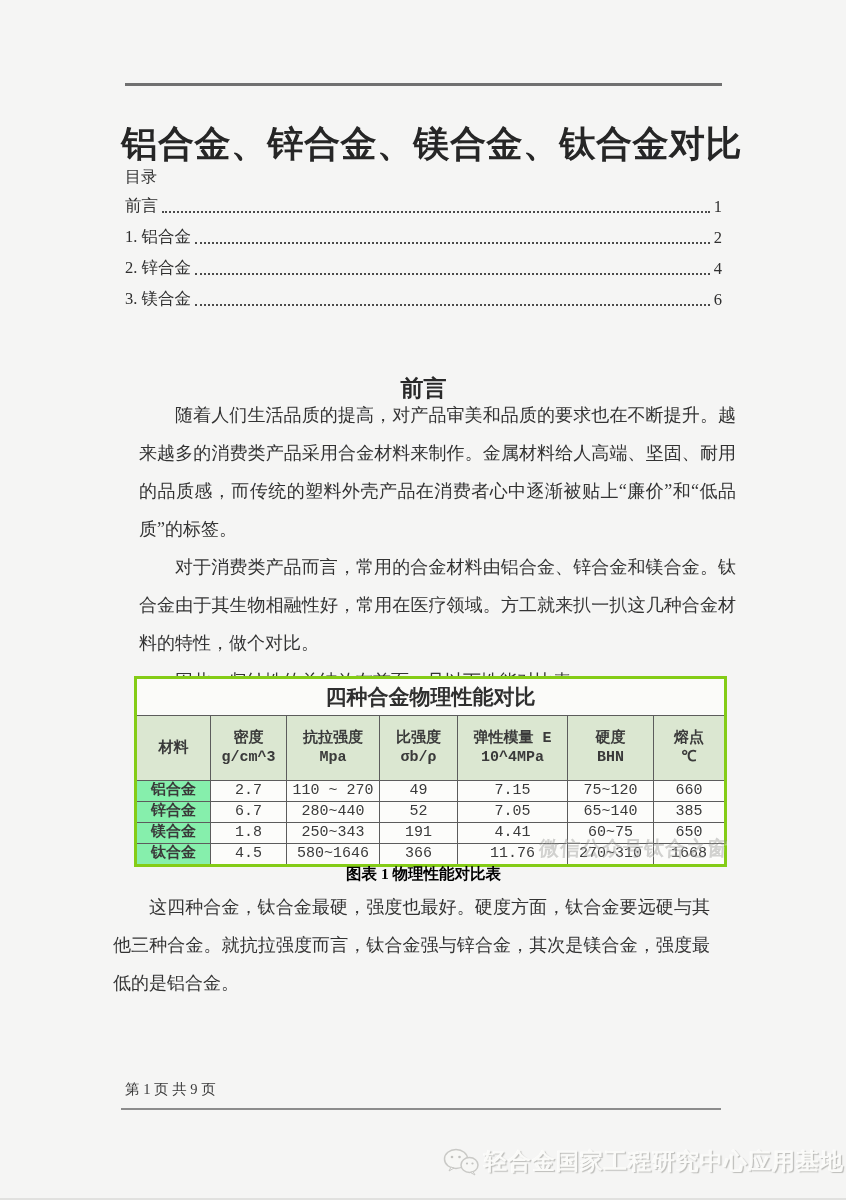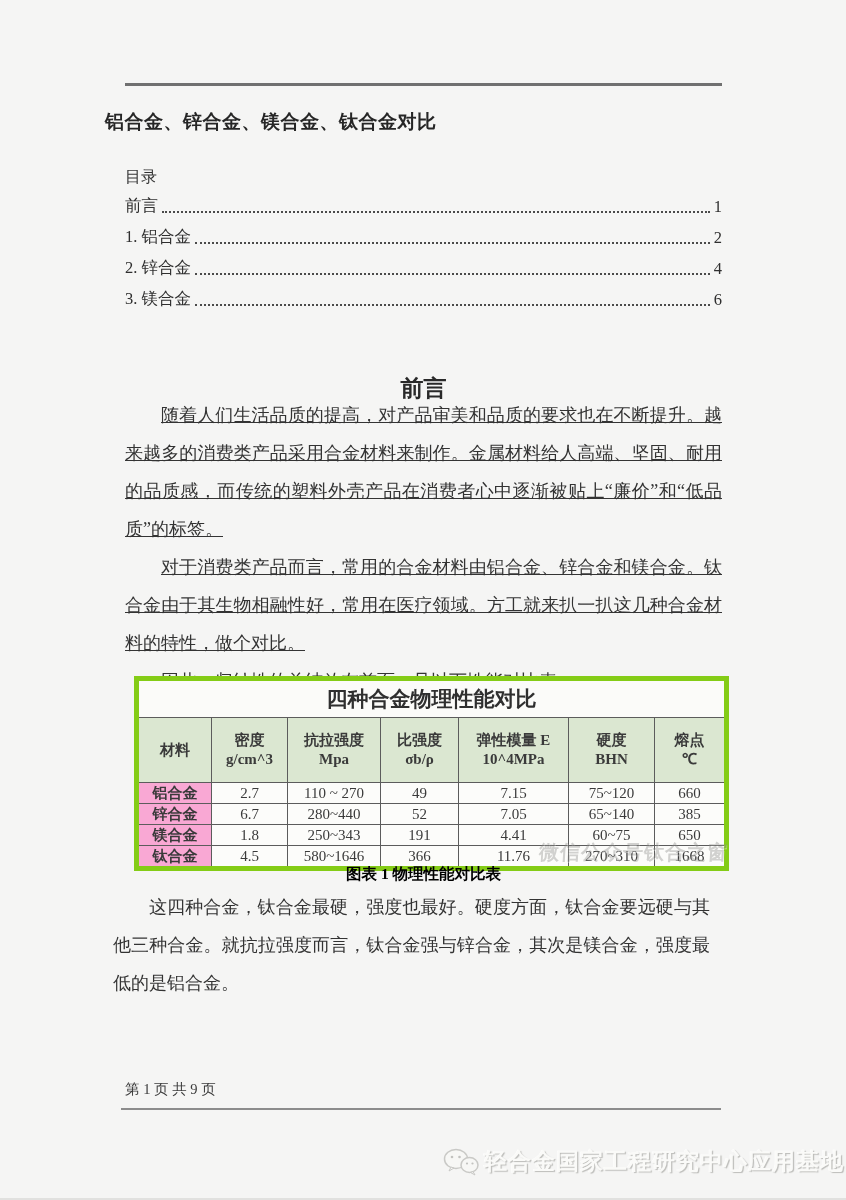--- a/index.html
+++ b/index.html
@@ -5,52 +5,52 @@
   html,body{margin:0;padding:0;}
   .canvas{
     position:relative; width:846px; height:1200px; overflow:hidden;
     background:#f5f5f4;
     font-family:"Liberation Serif","DejaVu Serif",serif;
     color:#343434;
     -webkit-font-smoothing:antialiased;
   }
   .header-rule{position:absolute; left:125px; top:83px; width:597px; height:3px; background:#707070;}
   .doc-title{
-    position:absolute; left:105px; top:96px; width:637px; text-align:left;
-    font-family:"Liberation Sans","DejaVu Sans",sans-serif;
-    font-size:19px; font-weight:700; color:#262626; letter-spacing:.5px;
+    position:absolute; left:105px; top:96px; width:637px; text-align:right;
+    font-family:"Liberation Sans","DejaVu Sans",sans-serif;
+    font-size:36px; font-weight:700; color:#262626; letter-spacing:.5px;
   }
   .toc-heading{position:absolute; left:125px; top:167px; width:597px; text-align:left; font-size:16px; color:#333;}
   .toc{position:absolute; left:125px; top:189px; width:597px;}
   .toc-row{display:flex; align-items:flex-end; height:31px; padding-bottom:3px; box-sizing:border-box; font-size:16.5px; color:#2f2f2f;}
   .toc-label{white-space:nowrap; padding-right:2px;}
   .toc-dots{flex:1; border-bottom:2px dotted #4a4a4a; margin:0 2px 4px 2px;}
   .toc-page{white-space:nowrap; padding-left:2px;}
   .section-heading{
     position:absolute; left:125px; top:354px; width:597px; text-align:center;
     font-family:"Liberation Sans","DejaVu Sans",sans-serif;
     font-size:23px; font-weight:700; color:#292929;
   }
-  .body-a{position:absolute; left:125px; top:396px; width:597px;text-decoration:underline;}
+  .body-a{position:absolute; left:139px; top:396px; width:597px;}
   .body-b{position:absolute; left:113px; top:888px; width:597px;}
   .body-a p,.body-b p{
     margin:0; font-size:18px; line-height:38px; text-align:justify;
     text-indent:2em; color:#333;
   }
   .table-block{position:absolute; left:134px; top:676px; width:590px;}
   .alloy-table{
     width:590px; border-collapse:collapse; table-layout:fixed;
-    font-family:Liberation Serif, serif;
-    color:#3a3a3a; background:#fbfbf9; border:5px solid #84cc16;
+    font-family:Liberation Mono, monospace;
+    color:#3a3a3a; background:#fbfbf9; border:3px solid #84cc16;
   }
   .alloy-table td,.alloy-table th{border:1px solid #5c5c5c; padding:0; text-align:center; vertical-align:middle;}
   .t-title{height:36px; font-size:21px; font-weight:700; color:#2f2f2f; background:#fbfbf9; border-bottom:2px solid #4b4b4b;}
   .alloy-table th{height:64px; background:#dbe7d1; font-size:15px; font-weight:700; line-height:19px;}
   .alloy-table td.cell{height:20px; font-size:15px; background:#fcfcfa; line-height:20px;}
-  .alloy-table td.mat{background:#f9a8d4; font-weight:700;}
+  .alloy-table td.mat{background:#86efac; font-weight:700;}
   .table-watermark{
     position:absolute; right:-4px; bottom:5px;
     font-family:"Liberation Sans","DejaVu Sans",sans-serif;
     font-size:20px; font-weight:700; letter-spacing:1px;
     color:#8d8d8a; opacity:.38; transform:skewX(-3deg);
     text-shadow:.5px .5px 0 #ffffff; white-space:nowrap; pointer-events:none;
   }
   .table-caption{position:absolute; left:125px; top:864px; width:597px; text-align:center; font-size:15.5px; font-weight:700; color:#000000;}
   .footer-rule{position:absolute; left:121px; top:1108px; width:600px; height:2px; background:#8c8c8c;}
   .page-num{position:absolute; left:125px; top:1080px; width:597px; text-align:left; font-size:14.5px; color:#3a3a3a;}

